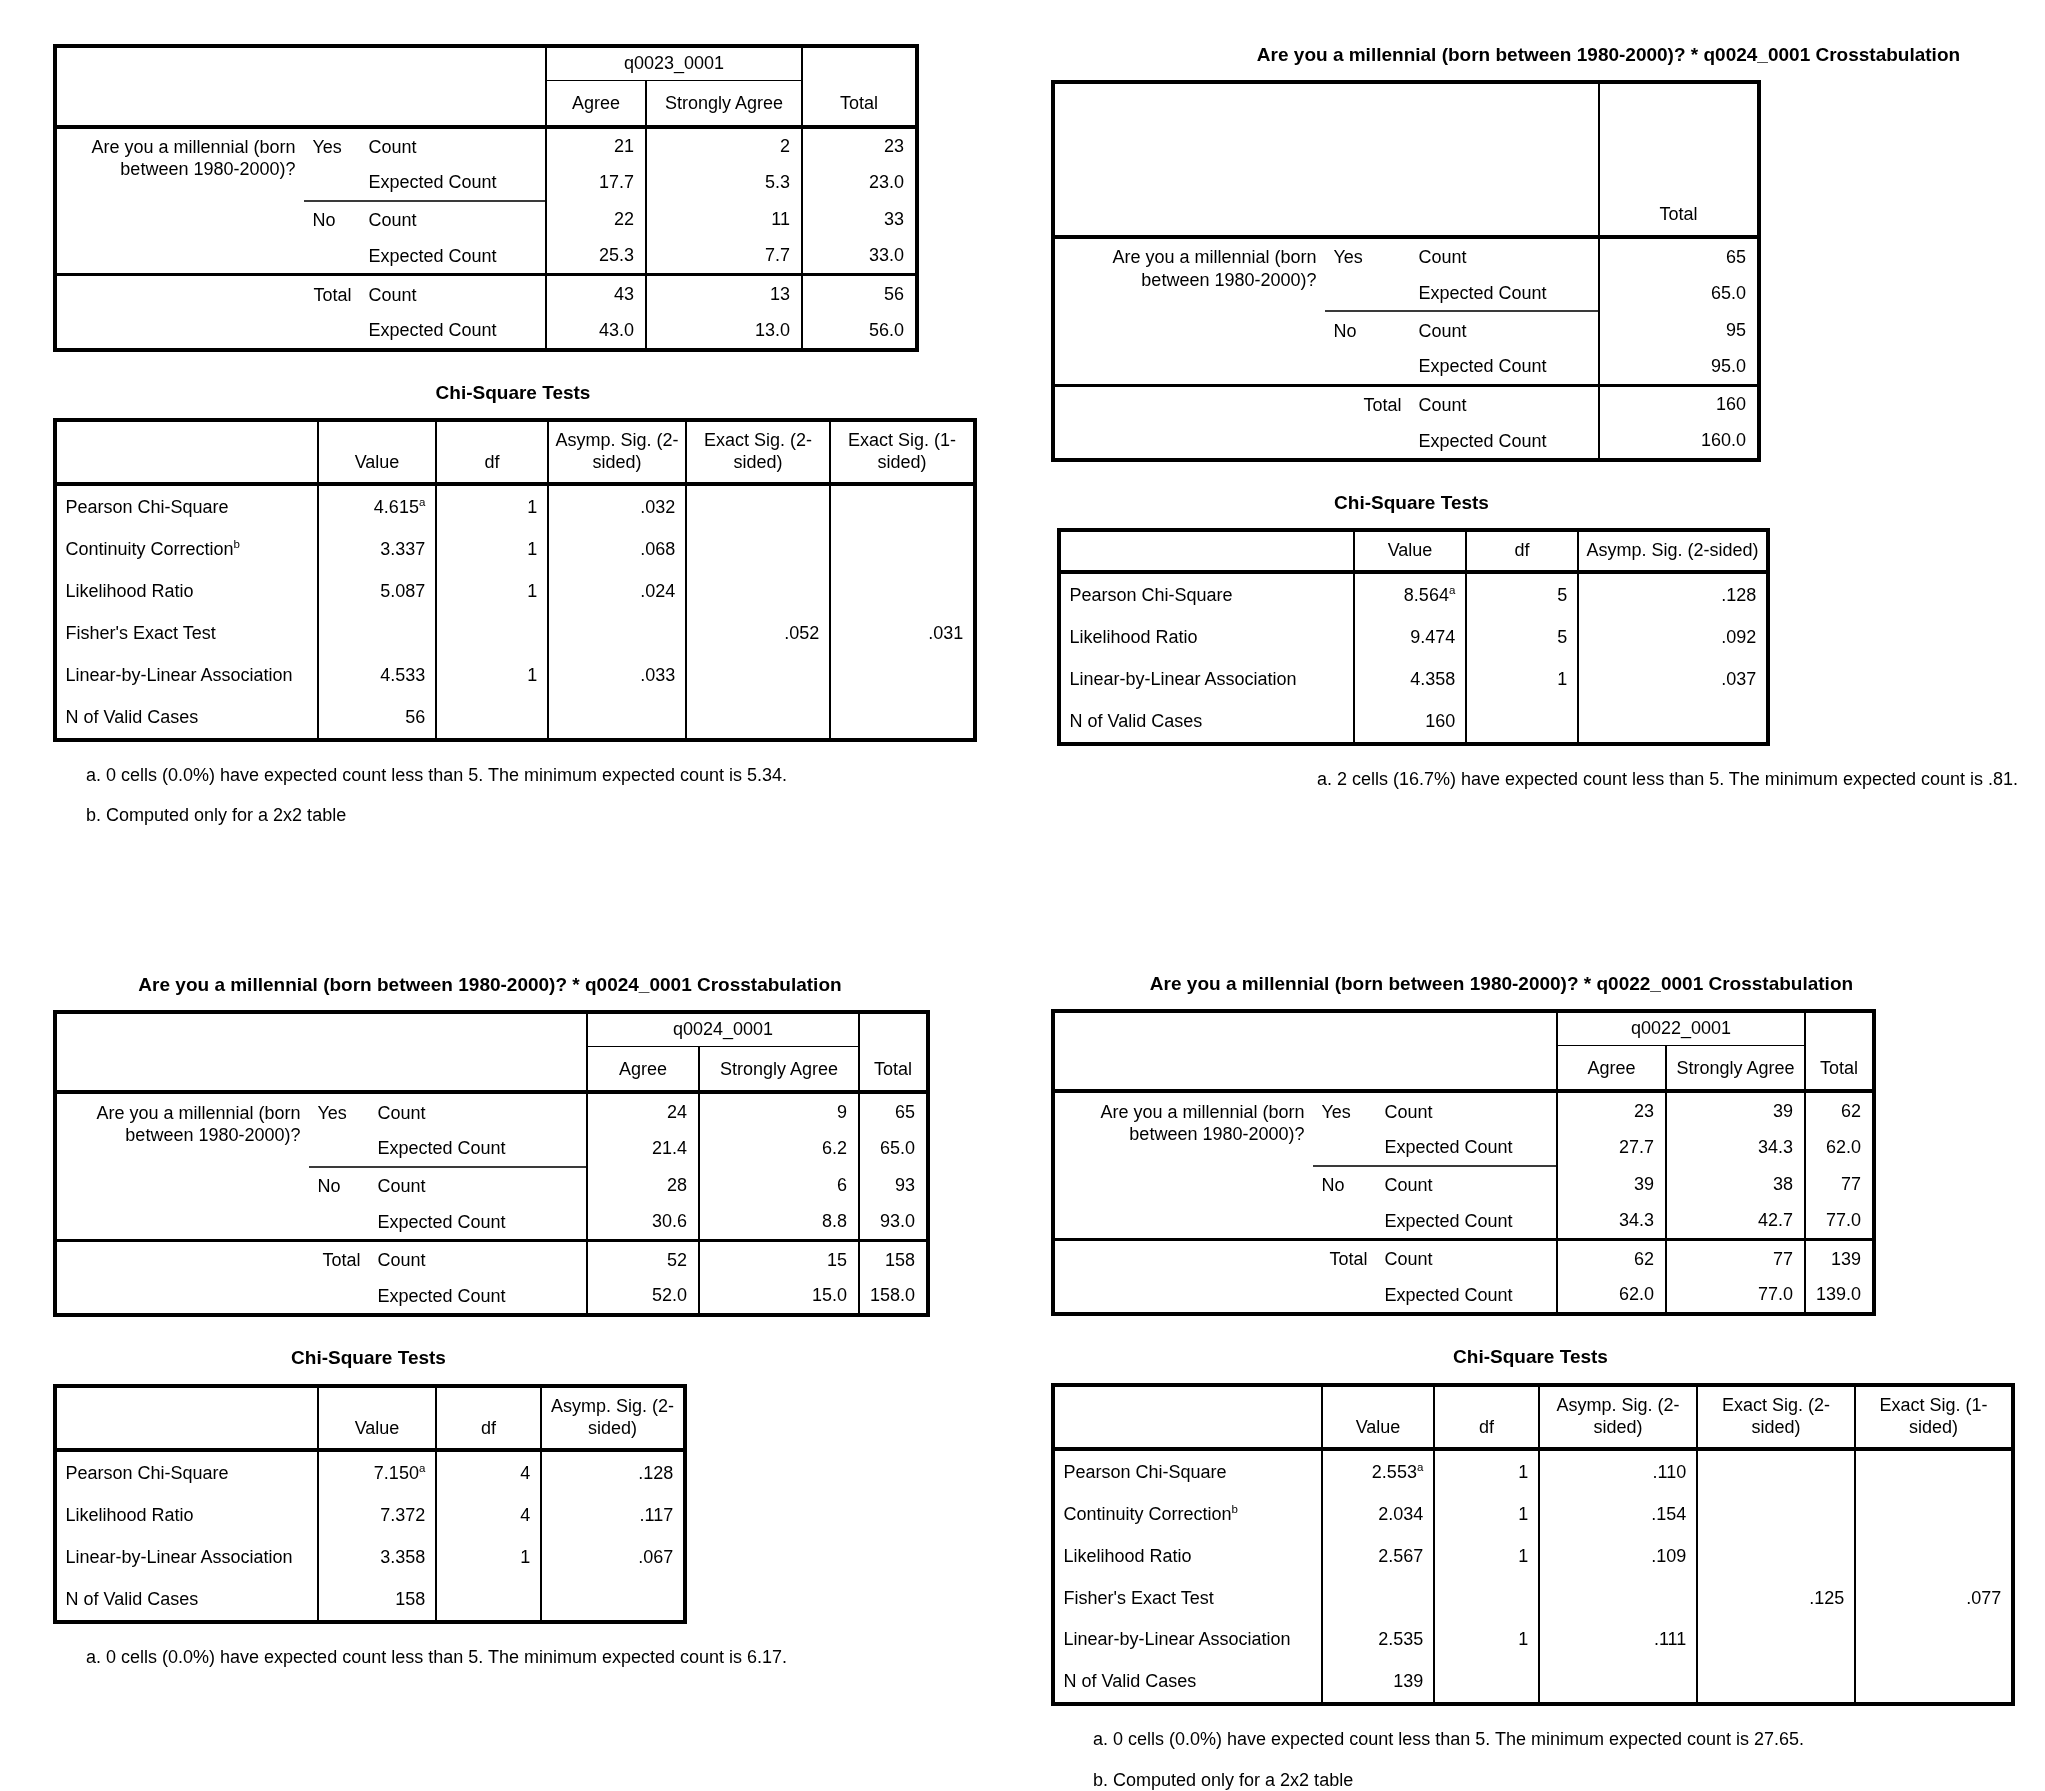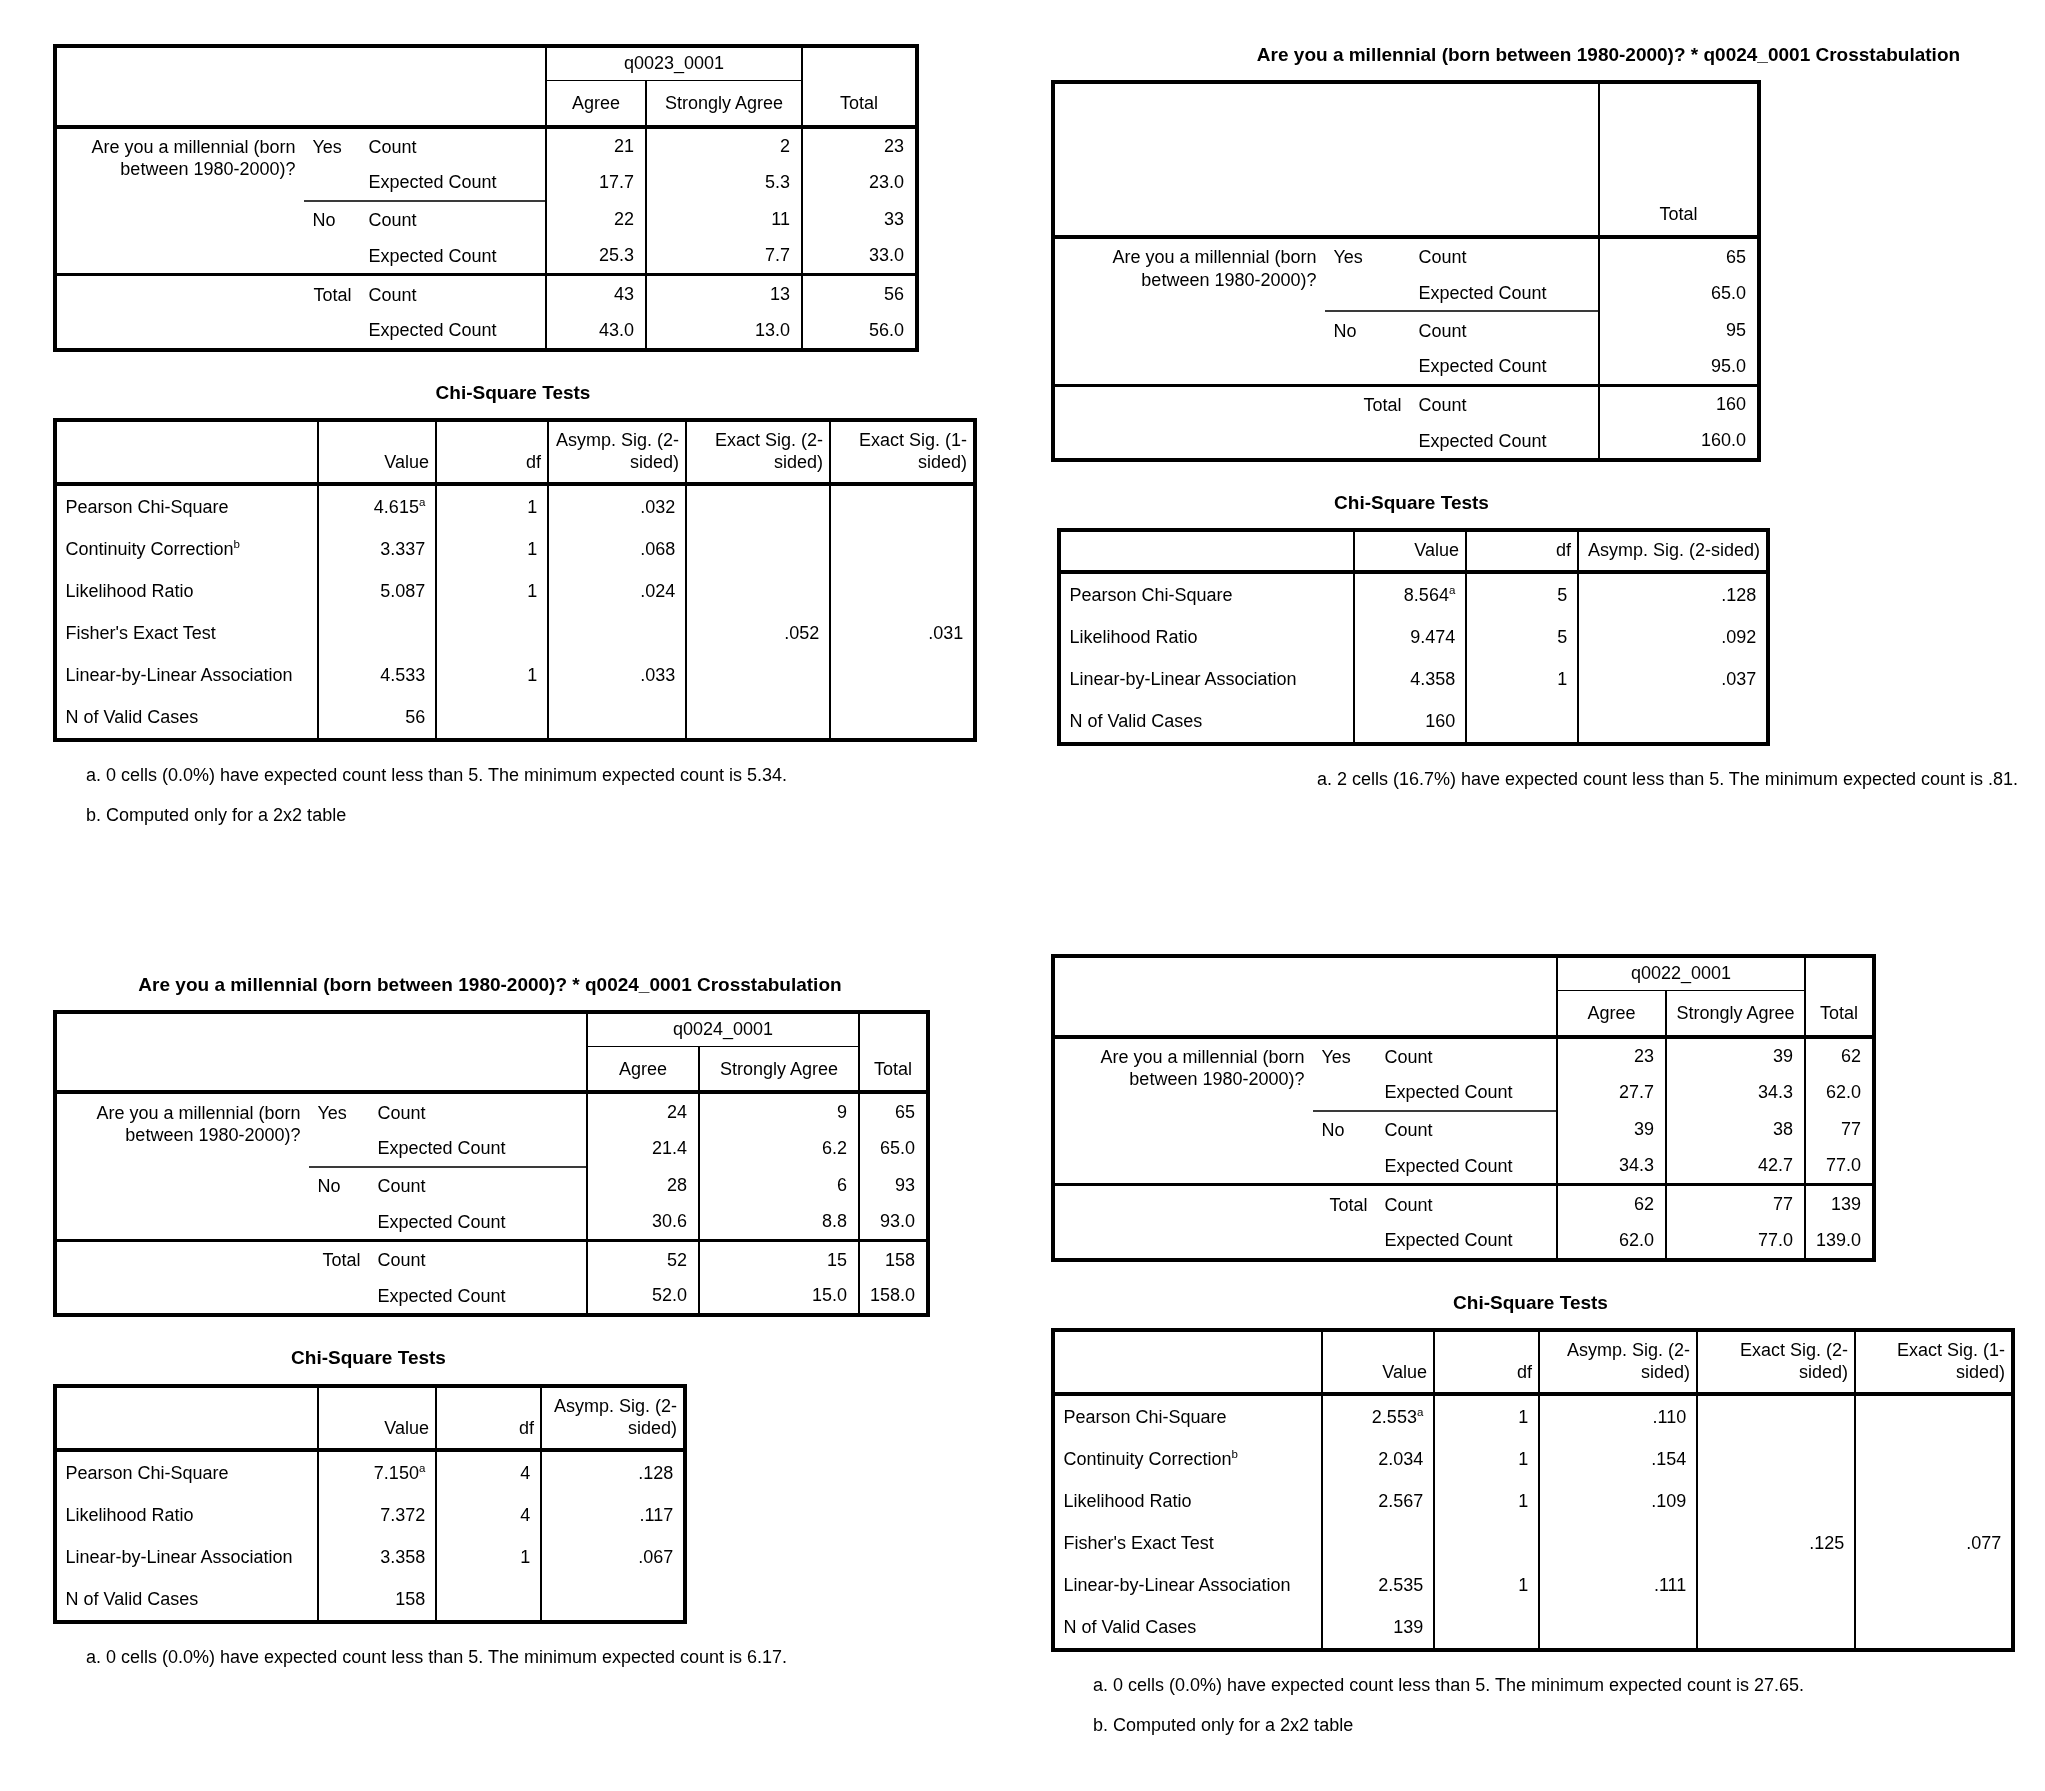--- a/index.html
+++ b/index.html
@@ -16,21 +16,21 @@
   .ct .colh{text-align:center;vertical-align:bottom;border-left:2.4px solid #000;border-bottom:4.8px solid #000;padding:11px 4.8px 9.7px;}
   .ct .stub{vertical-align:top;padding-top:7.2px;text-align:right;}
   .ct .cat{vertical-align:top;padding-top:7.2px;}
   .ct .rl{vertical-align:top;padding-top:7.2px;white-space:nowrap;}
   .ct .v{text-align:right;border-left:2.4px solid #000;padding-right:11px;}
   .ct .sep{border-top:2.4px solid #3a3a3a;}
   .ct .trow td{border-top:3.6px solid #000;}
   .ct td.h230{height:139px;}
   
   .cs .cblank{border-bottom:4.8px solid #000;}
-  .cs .ch{text-align:right;vertical-align:bottom;border-left:2.4px solid #000;border-bottom:4.8px solid #000;padding:7.2px 6px 8.5px;}
+  .cs .ch{text-align:center;vertical-align:bottom;border-left:2.4px solid #000;border-bottom:4.8px solid #000;padding:7.2px 6px 8.5px;}
   .cs .rlab{padding:9.7px 8.5px;}
   .cs .v{text-align:right;border-left:2.4px solid #000;padding-right:9.7px;}
   sup{font-size:11.5px;line-height:0;}
   .notes{margin-top:23px;}
   .note{font-size:18px;margin-bottom:19.3px;}
   .gap1{margin-top:13.3px;}
   .gap2{margin-top:29px;}
 </style>
 </head>
 <body>
@@ -368,20 +368,21 @@
         <td class="v"></td>
       </tr>
     </tbody>
   </table>
   <div class="notes" style="margin-left:33px;">
     <div class="note">a. 0 cells (0.0%) have expected count less than 5. The minimum expected count is 6.17.</div>
   </div>
 </div>
 
 <div class="panel" style="left:1051px;top:941px;width:967px;">
+  <div class="t1" style="width:737px;margin-left:82px;">Are you a millennial (born between 1980-2000)? * q0022_0001 Crosstabulation</div>
   <table class="ct gap1" style="width:821px;">
     <colgroup>
         <col style="width:260px">
         <col style="width:63px">
         <col style="width:181px">
         <col style="width:109px">
         <col style="width:139px">
         <col style="width:69px">
       </colgroup>
     <tbody>

